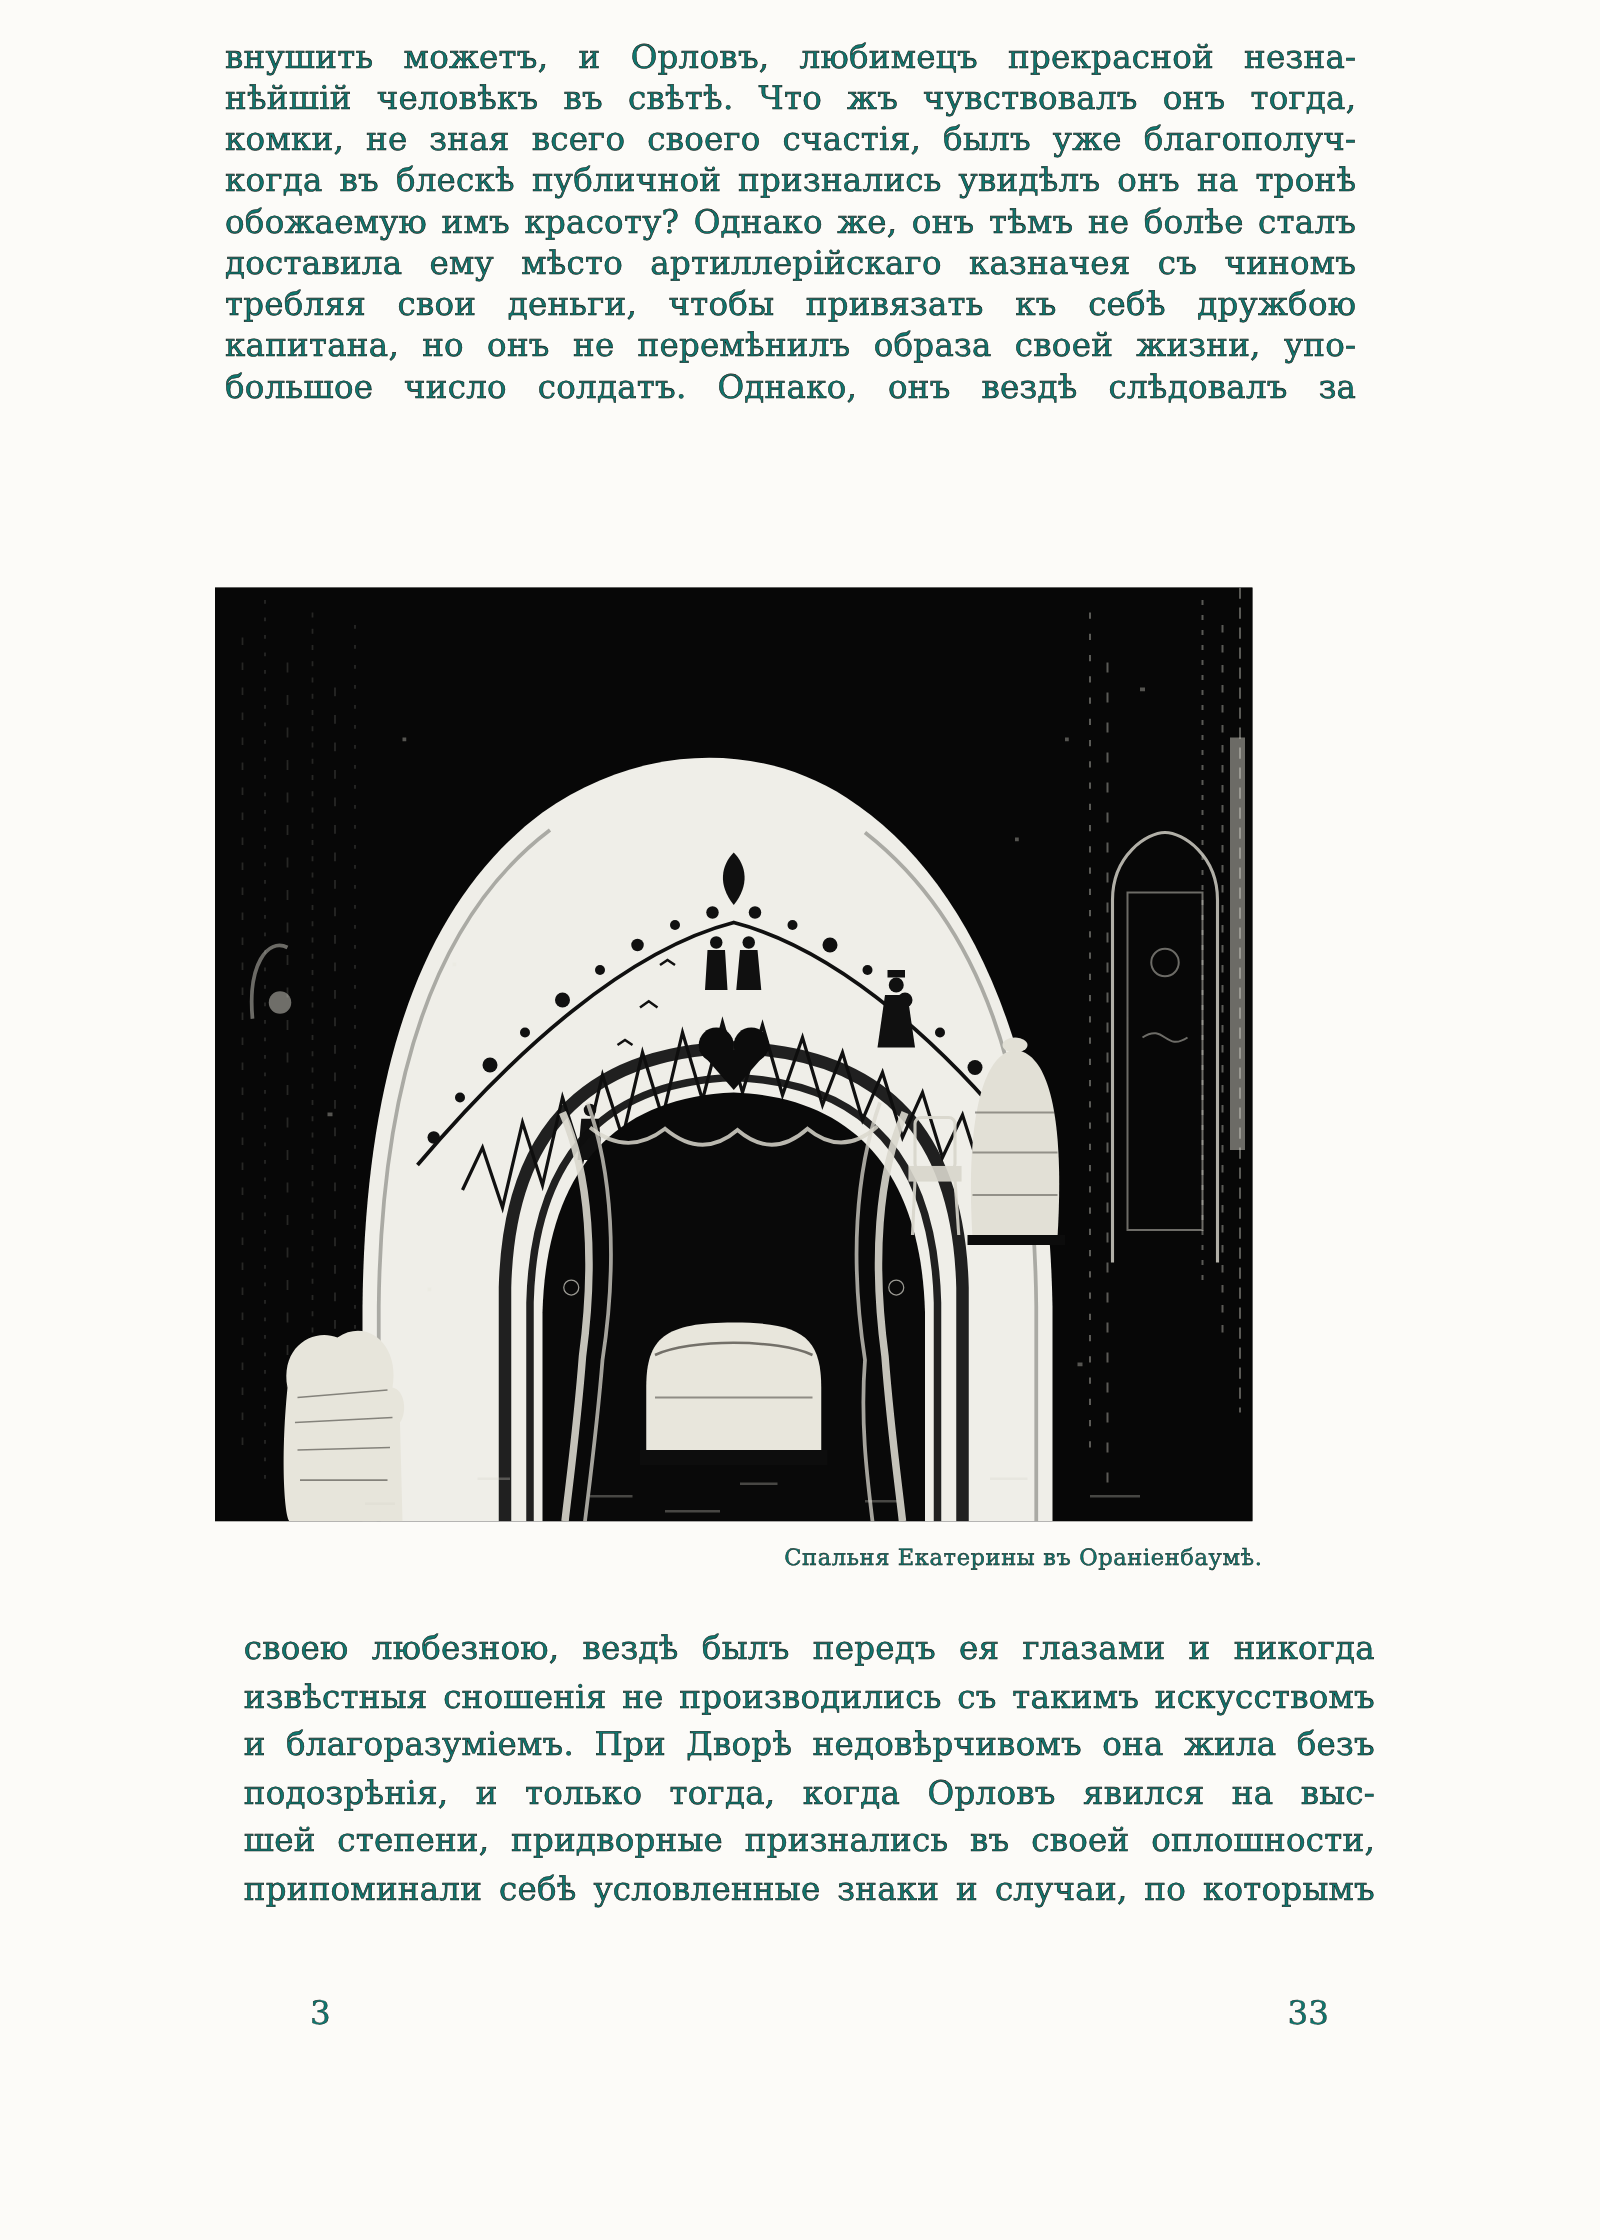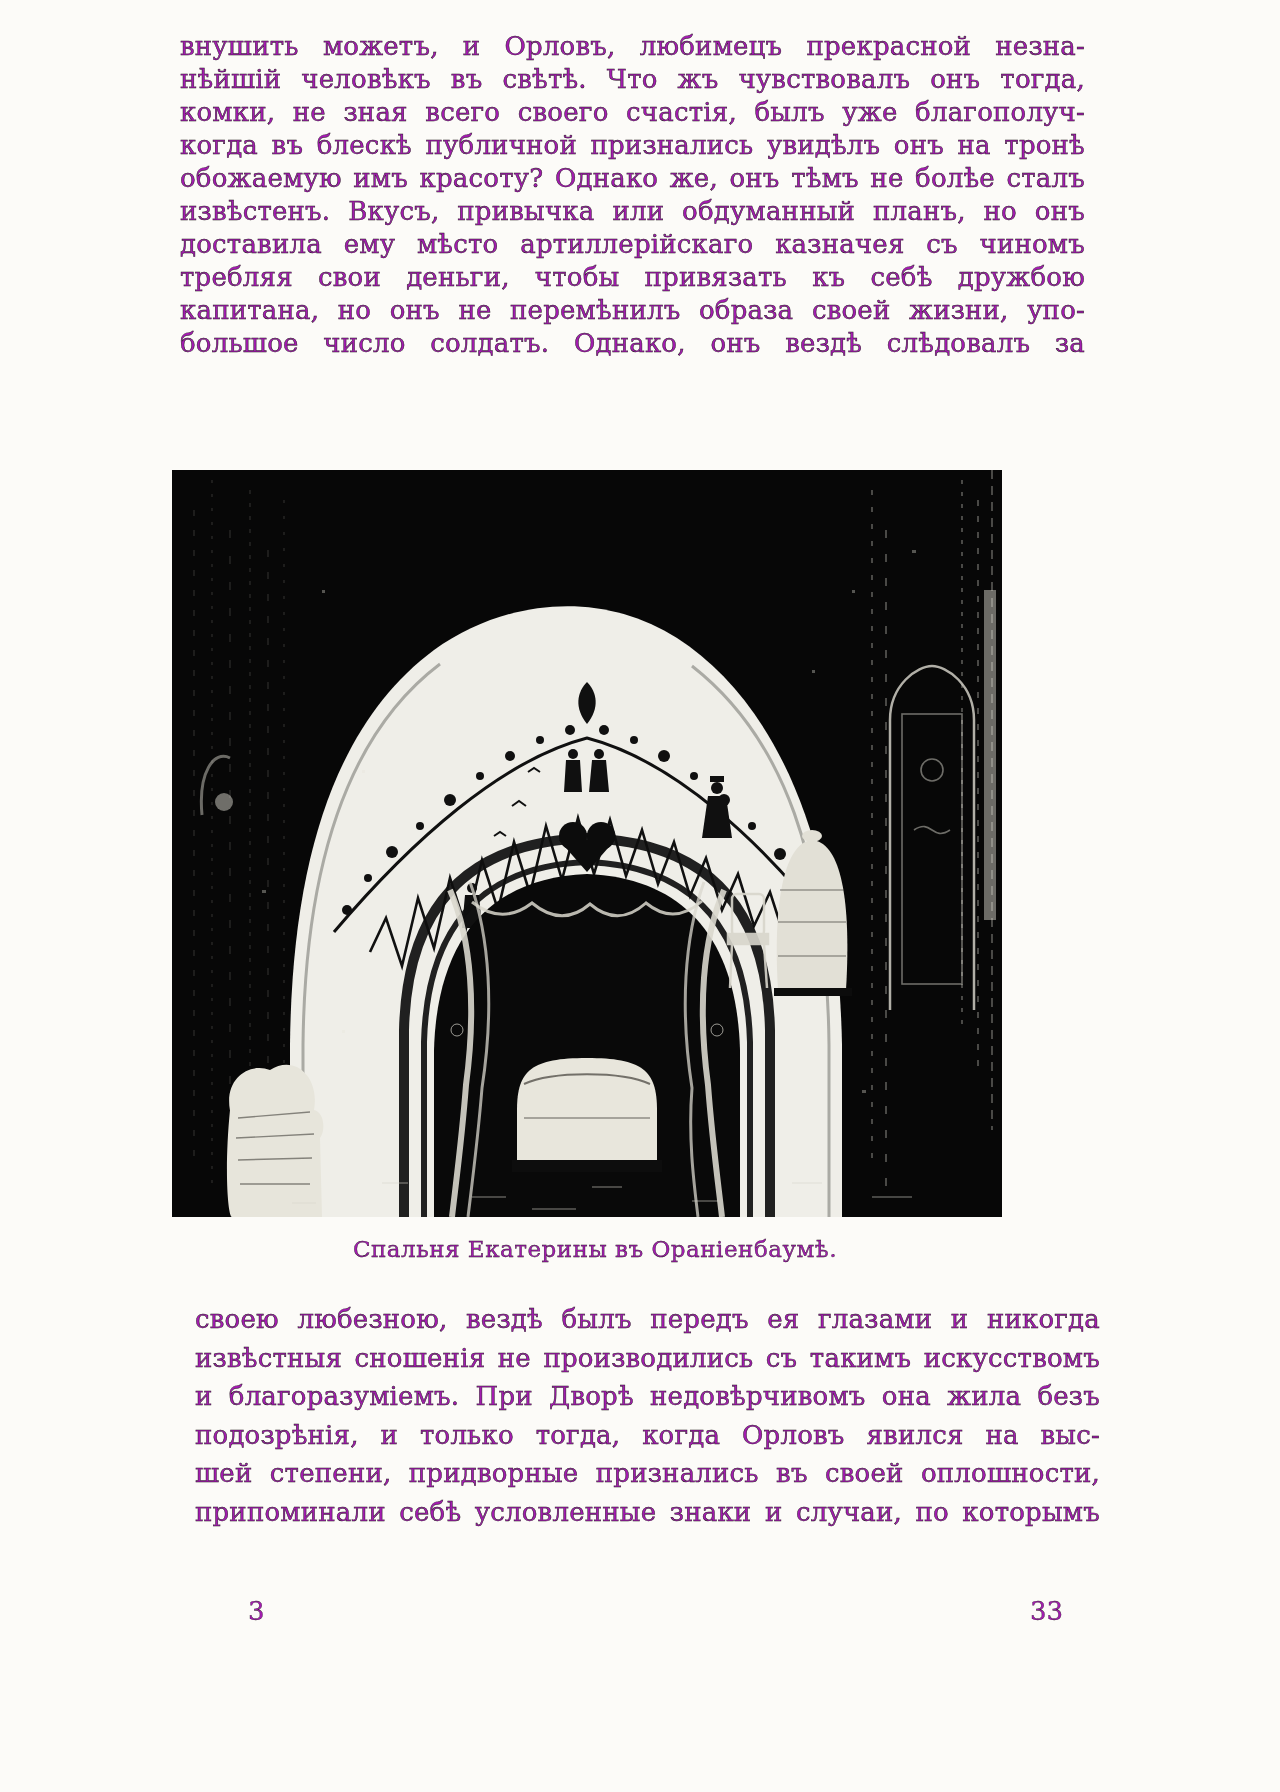--- a/index.html
+++ b/index.html
@@ -3,21 +3,21 @@
 <meta charset="utf-8">
 <style>
   html,body{margin:0;padding:0;background:#d8d8d8;}
   .page{
     position:relative;
     width:1280px;height:1792px;
     margin:0 auto;
     background:#fcfbf8;
     overflow:hidden;
     font-family:"DejaVu Serif", serif;
-    color:#a21caf;
+    color:#0f766e;
   }
   .para{position:absolute;left:180px;width:905px;}
   .para1{top:30px;}
   .para2{top:1300px;}
   .line{
     width:100%;
     text-align:justify;
     -moz-text-align-last:justify;
     text-align-last:justify;
     white-space:nowrap;
@@ -28,22 +28,22 @@
   .para1 .line{height:33px;line-height:33px;}
   .para2 .line{height:38.5px;line-height:38.5px;margin-left:15px;}
   .plate{
     position:absolute;left:172px;top:470px;margin:0;
     width:830px;height:747px;
     background:#070707;
   }
   .plate svg{display:block;width:100%;height:100%;}
   .caption{
     position:absolute;left:180px;top:1236px;width:830px;
-    text-align:center;
-    font-size:23px;
+    text-align:right;
+    font-size:18px;
     letter-spacing:0.5px;
     -webkit-text-stroke:0.35px #181512;
   }
   .folio{
     position:absolute;top:1596px;
     font-size:26px;
     -webkit-text-stroke:0.3px #181512;
   }
   .folio-left{left:248px;}
   .folio-right{left:1030px;}
@@ -52,21 +52,20 @@
 <body>
 
 <div class="page">
 
   <div class="para para1">
     <div class="line">внушить можетъ, и Орловъ, любимецъ прекрасной незна-</div>
     <div class="line">нѣйшій человѣкъ въ свѣтѣ. Что жъ чувствовалъ онъ тогда,</div>
     <div class="line">комки, не зная всего своего счастія, былъ уже благополуч-</div>
     <div class="line">когда въ блескѣ публичной признались увидѣлъ онъ на тронѣ</div>
     <div class="line">обожаемую имъ красоту? Однако же, онъ тѣмъ не болѣе сталъ</div>
-    <div class="line">извѣстенъ. Вкусъ, привычка или обдуманный планъ, но онъ</div>
     <div class="line">доставила ему мѣсто артиллерійскаго казначея съ чиномъ</div>
     <div class="line">требляя свои деньги, чтобы привязать къ себѣ дружбою</div>
     <div class="line">капитана, но онъ не перемѣнилъ образа своей жизни, упо-</div>
     <div class="line">большое число солдатъ. Однако, онъ вездѣ слѣдовалъ за</div>
   </div>
 
   <figure class="plate">
     <svg viewBox="0 0 830 747" preserveAspectRatio="none">
 
       <rect x="0" y="0" width="830" height="747" fill="#070707"></rect>

